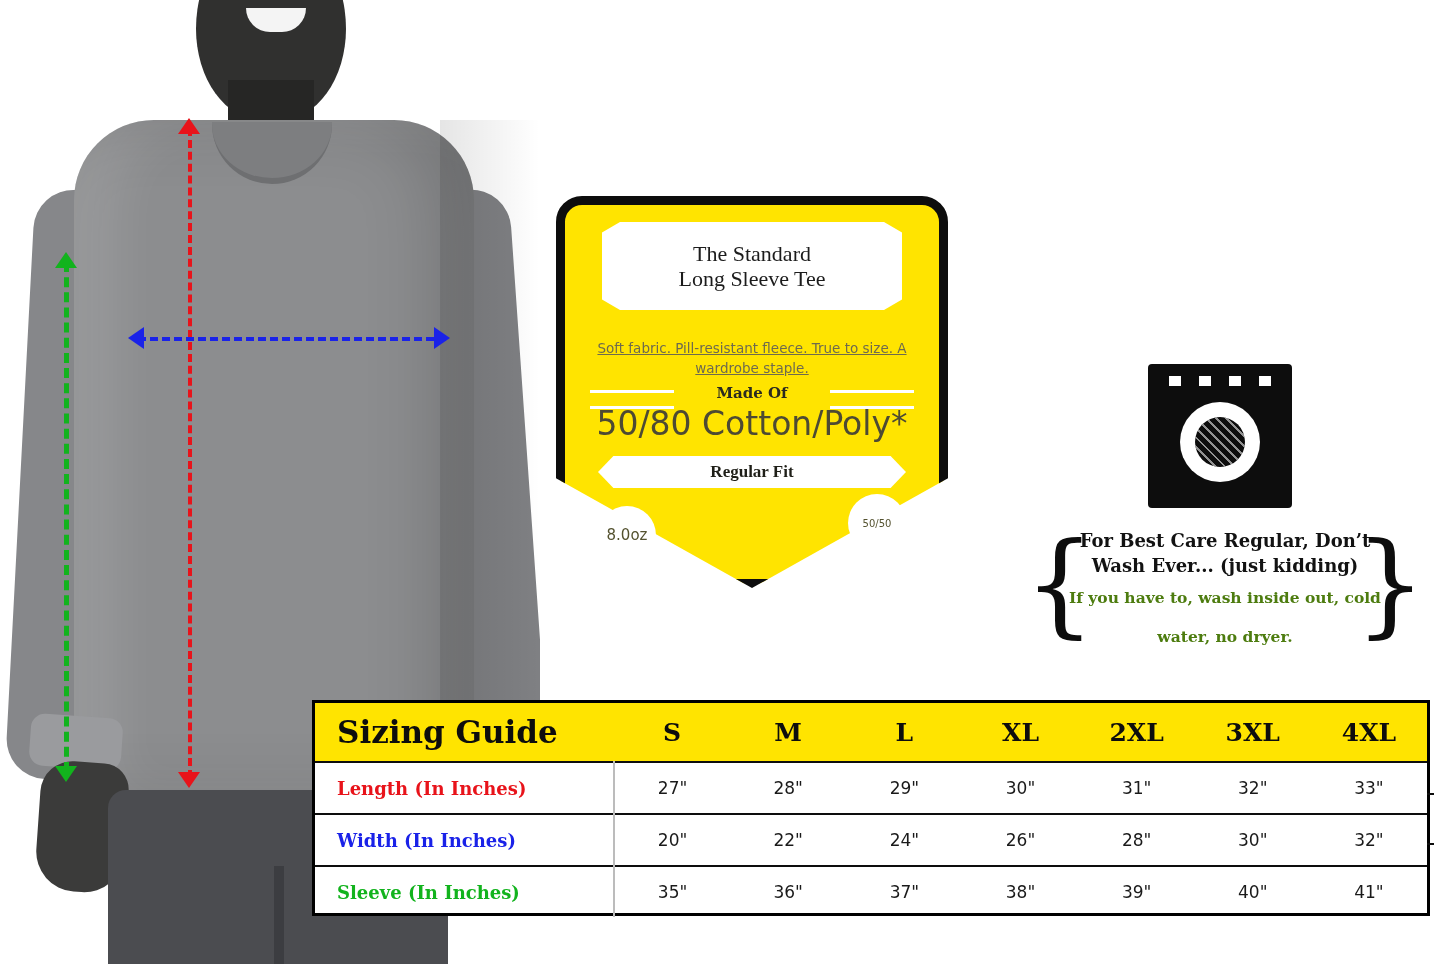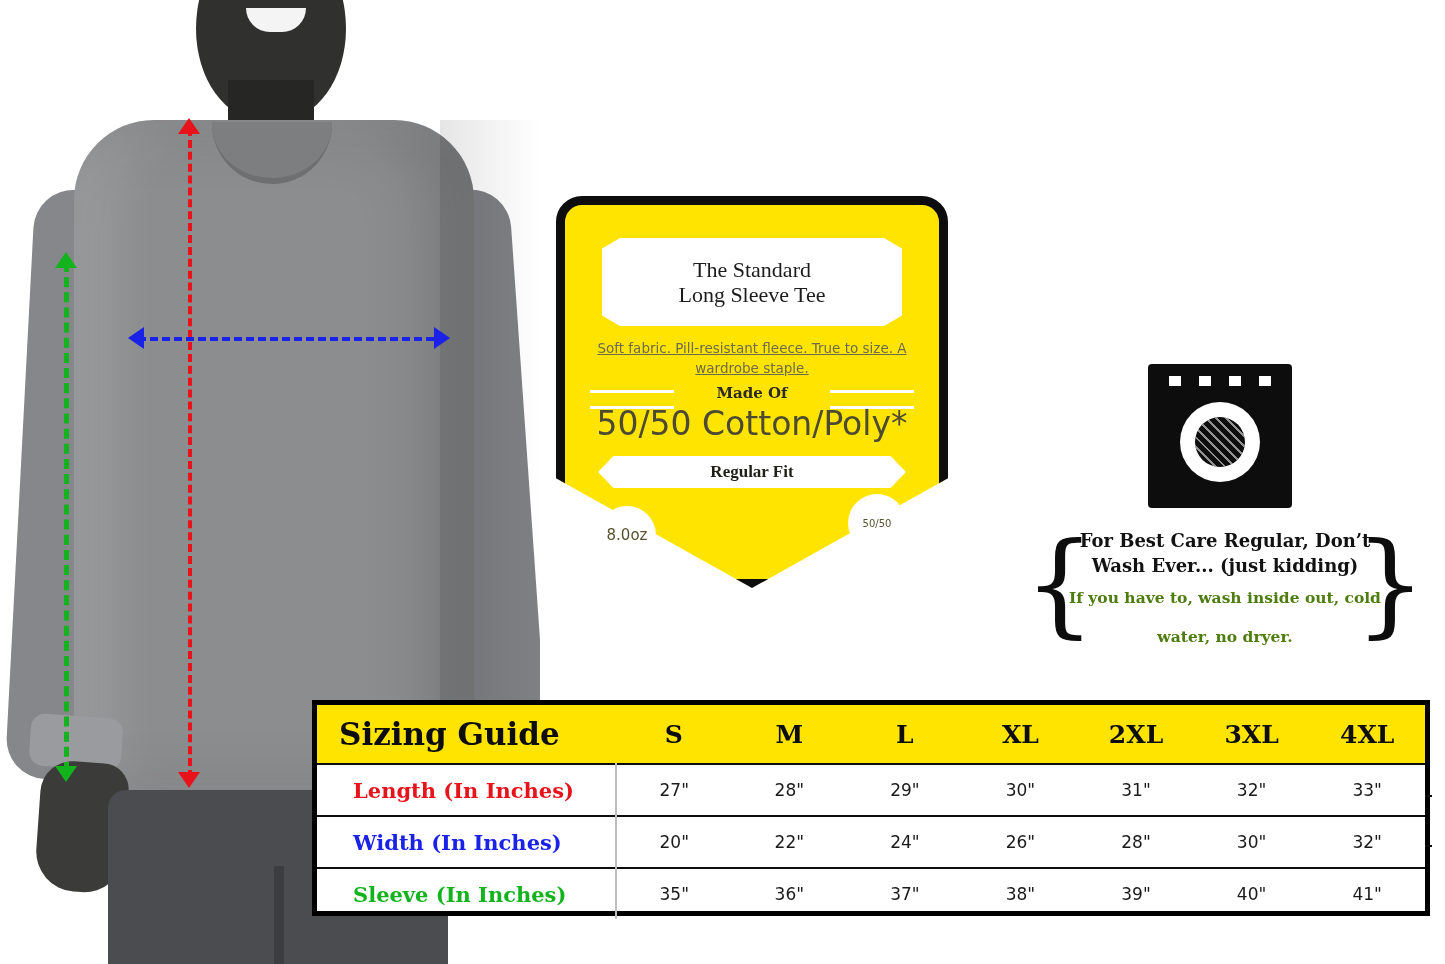--- a/index.html
+++ b/index.html
@@ -205,21 +205,21 @@
     height: 392px;
     background: #ffe400;
     border: 9px solid #0d0d0d;
     border-radius: 26px;
     box-sizing: border-box;
     clip-path: polygon(0% 0%, 100% 0%, 100% 72%, 50% 100%, 0% 72%);
   }
   .tag-title-band {
     position: absolute;
     left: 46px;
-    top: 42px;
+    top: 26px;
     width: 300px;
     height: 88px;
     background: #ffffff;
     clip-path: polygon(0% 12%, 6% 0%, 94% 0%, 100% 12%, 100% 88%, 94% 100%, 6% 100%, 0% 88%);
     display: flex;
     flex-direction: column;
     align-items: center;
     justify-content: center;
   }
   .tag-title-line {
@@ -398,21 +398,21 @@
   .brace.l { left: 14px; }
   .brace.r { right: 14px; }
 
   
   .sizing {
     position: absolute;
     left: 312px;
     top: 700px;
     width: 1118px;
     height: 216px;
-    border: 5px solid #000000;
+    border: 3px solid #000000;
     box-sizing: border-box;
     background: #ffffff;
   }
   .sizing table {
     border-collapse: collapse;
     width: 100%;
     height: 100%;
     table-layout: fixed;
   }
   .sizing thead tr {
@@ -438,24 +438,24 @@
   .sizing td {
     height: 48px;
     border-top: 2px solid #0d0d0d;
     font-family: "DejaVu Sans", sans-serif;
     font-size: 17px;
     color: #1a1a1a;
     text-align: center;
   }
   .sizing td.row-label {
     text-align: left;
-    padding-left: 36px;
+    padding-left: 22px;
     font-family: "DejaVu Serif", serif;
     font-weight: bold;
-    font-size: 21px;
+    font-size: 18px;
     border-right: 2px solid #bcbcbc;
   }
   .row-label.red { color: #e8131a; }
   .row-label.blue { color: #1a22e8; }
   .row-label.green { color: #12b31d; }
   .sizing tbody tr:last-child td { border-bottom: none; }
   .tbl-nub {
     position: absolute;
     right: -7px;
     width: 7px;
@@ -504,21 +504,21 @@
   </div>
 
   <div class="tag-desc">Soft fabric. Pill-resistant fleece. True to size. A wardrobe staple.</div>
 
   <div class="tag-rule r1"></div>
   <div class="tag-rule r2"></div>
   <div class="tag-rule r3"></div>
   <div class="tag-rule r4"></div>
 
   <div class="tag-madeof">Made Of</div>
-  <div class="tag-blend">50/50 Cotton/Poly*</div>
+  <div class="tag-blend">50/80 Cotton/Poly*</div>
 
   <div class="tag-fit-band">
     <span class="tag-fit-text">Regular Fit</span>
   </div>
 
   <div class="tag-badge left">8.0oz</div>
   <div class="tag-badge right">50/50</div>
 
   <div class="tag-foot-rule f1"></div>
   <div class="tag-foot-rule f2"></div>

